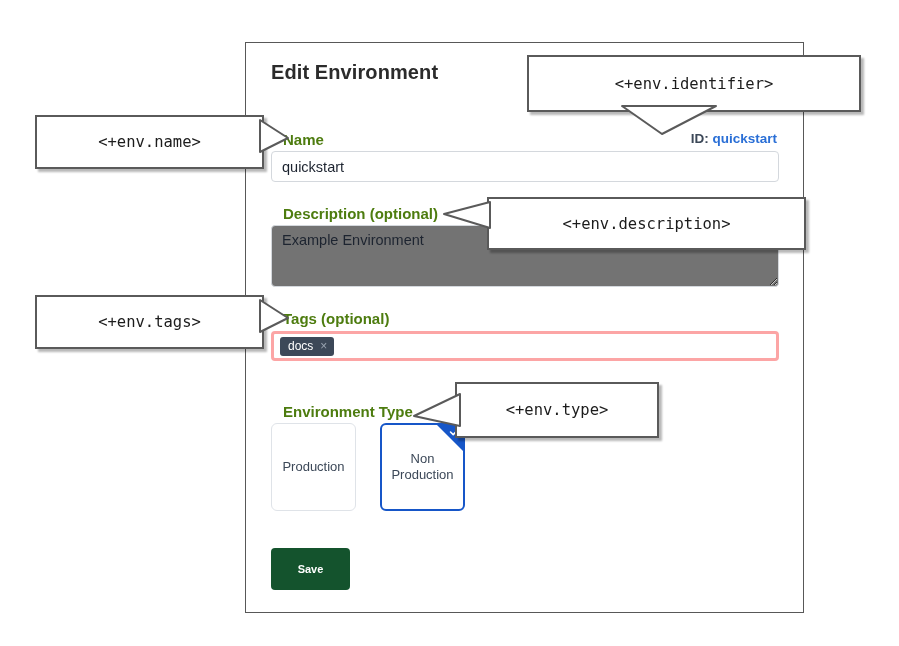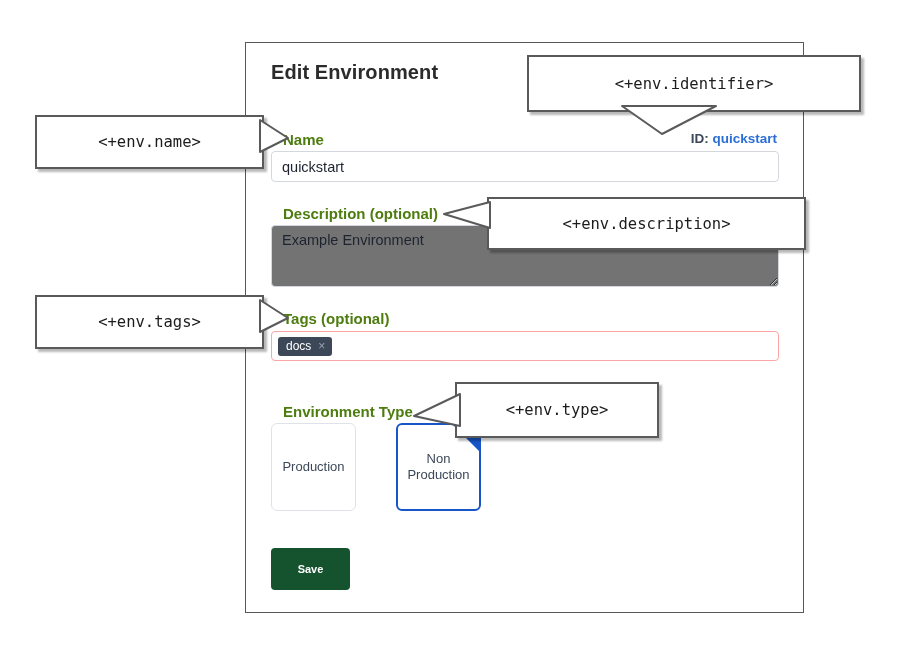--- a/index.html
+++ b/index.html
@@ -97,21 +97,21 @@
   }
 
   #tags-label  { position: absolute; left: 25px; top: 267px; }
   #tags-box {
     position: absolute;
     left: 25px;
     top: 288px;
     width: 508px;
     height: 30px;
     box-sizing: border-box;
-    border: 1px solid #fca5a5;
+    border: 3px solid #fca5a5;
     border-radius: 4px;
     background: #ffffff;
     display: flex;
     align-items: center;
     padding: 0 6px;
   }
   .tag-chip {
     display: inline-flex;
     align-items: center;
     gap: 7px;
@@ -129,21 +129,21 @@
     cursor: pointer;
   }
 
   
   #envtype-label { position: absolute; left: 25px; top: 360px; }
   #envtype-cards {
     position: absolute;
     left: 25px;
     top: 380px;
     display: flex;
-    gap: 40px;
+    gap: 24px;
   }
   .type-card {
     position: relative;
     width: 85px;
     height: 88px;
     box-sizing: border-box;
     border: 1px solid #dfe3e8;
     border-radius: 6px;
     background: #ffffff;
     display: flex;

